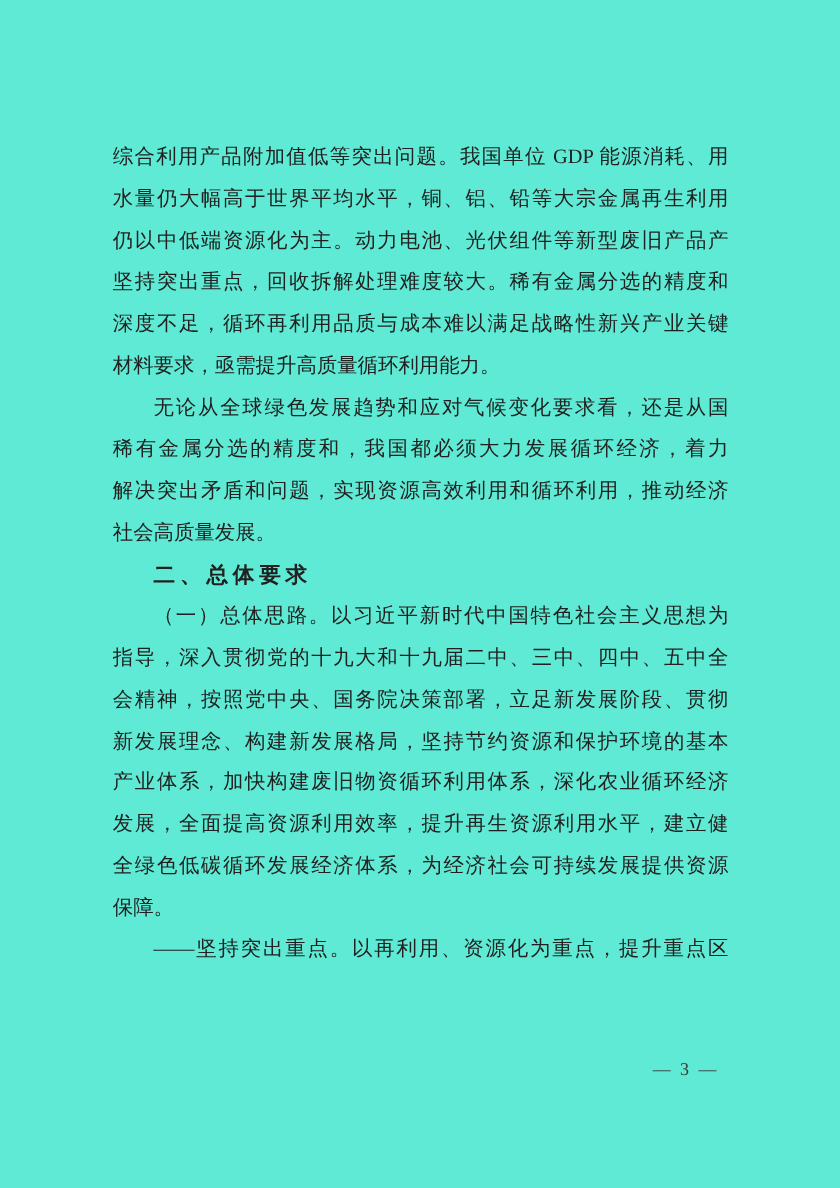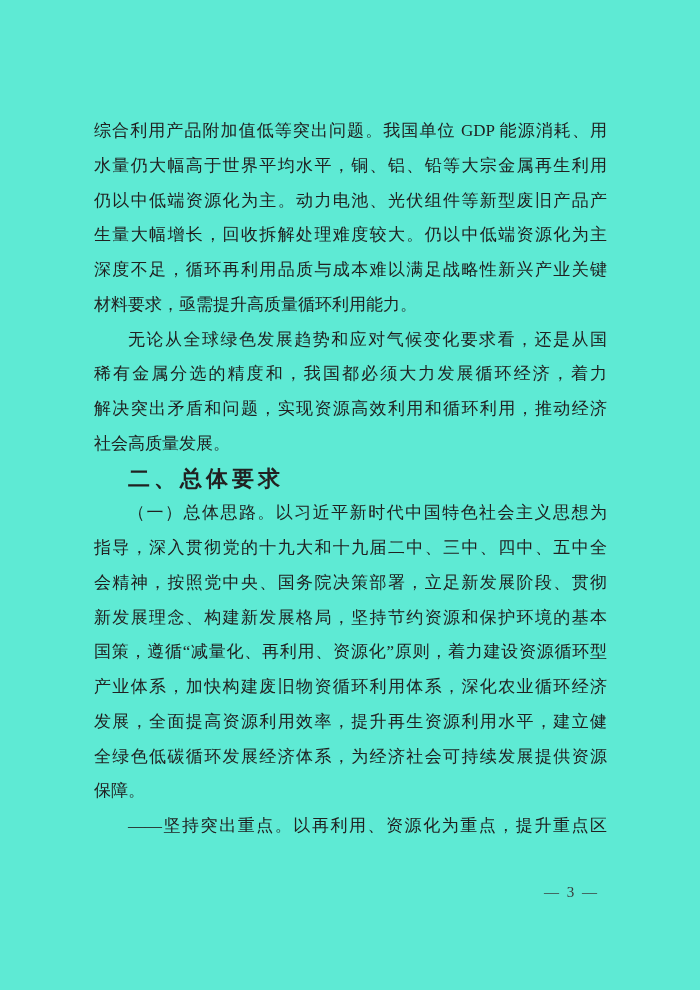--- a/index.html
+++ b/index.html
@@ -31,21 +31,21 @@
   
   .ll { text-align: left; text-align-last: left; }
   
   .ind { padding-left: 34px; }
   
   .lead { font-weight: 400; }
   
   .hei-lead {
     font-family: "Liberation Sans", "DejaVu Sans", sans-serif;
     font-weight: 700;
-    font-size: 22px;
+    font-size: 18px;
     letter-spacing: 4px;
   }
   .folio {
     position: absolute;
     top: 884px;
     right: 101px;
     height: 16px;
     line-height: 16px;
     font-size: 15px;
     letter-spacing: 2px;
@@ -55,36 +55,35 @@
 </style>
 </head>
 <body>
 
 <div class="page">
   <div class="content">
 
     <div class="line jl"><span>综合利用产品附加值低等突出问题。我国单位 GDP 能源消耗、用</span></div>
     <div class="line jl"><span>水量仍大幅高于世界平均水平，铜、铝、铅等大宗金属再生利用</span></div>
     <div class="line jl"><span>仍以中低端资源化为主。动力电池、光伏组件等新型废旧产品产</span></div>
-    <div class="line jl"><span>生量大幅增长，回收拆解处理难度较大。仍以中低端资源化为主</span></div>
+    <div class="line jl"><span>坚持突出重点，回收拆解处理难度较大。稀有金属分选的精度和</span></div>
     <div class="line jl"><span>深度不足，循环再利用品质与成本难以满足战略性新兴产业关键</span></div>
     <div class="line ll"><span>材料要求，亟需提升高质量循环利用能力。</span></div>
 
     <div class="line jl ind"><span>无论从全球绿色发展趋势和应对气候变化要求看，还是从国</span></div>
     <div class="line jl"><span>稀有金属分选的精度和，我国都必须大力发展循环经济，着力</span></div>
     <div class="line jl"><span>解决突出矛盾和问题，实现资源高效利用和循环利用，推动经济</span></div>
     <div class="line ll"><span>社会高质量发展。</span></div>
 
     <div class="line ll ind"><span class="hei-lead">二、总体要求</span></div>
 
     <div class="line jl ind"><span class="lead">（一）总体思路。</span><span>以习近平新时代中国特色社会主义思想为</span></div>
     <div class="line jl"><span>指导，深入贯彻党的十九大和十九届二中、三中、四中、五中全</span></div>
     <div class="line jl"><span>会精神，按照党中央、国务院决策部署，立足新发展阶段、贯彻</span></div>
     <div class="line jl"><span>新发展理念、构建新发展格局，坚持节约资源和保护环境的基本</span></div>
-    <div class="line jl"><span>国策，遵循“减量化、再利用、资源化”原则，着力建设资源循环型</span></div>
     <div class="line jl"><span>产业体系，加快构建废旧物资循环利用体系，深化农业循环经济</span></div>
     <div class="line jl"><span>发展，全面提高资源利用效率，提升再生资源利用水平，建立健</span></div>
     <div class="line jl"><span>全绿色低碳循环发展经济体系，为经济社会可持续发展提供资源</span></div>
     <div class="line ll"><span>保障。</span></div>
 
 
     <div class="line jl ind"><span class="lead">——坚持突出重点。</span><span>以再利用、资源化为重点，提升重点区</span></div>
 
   </div>
 

